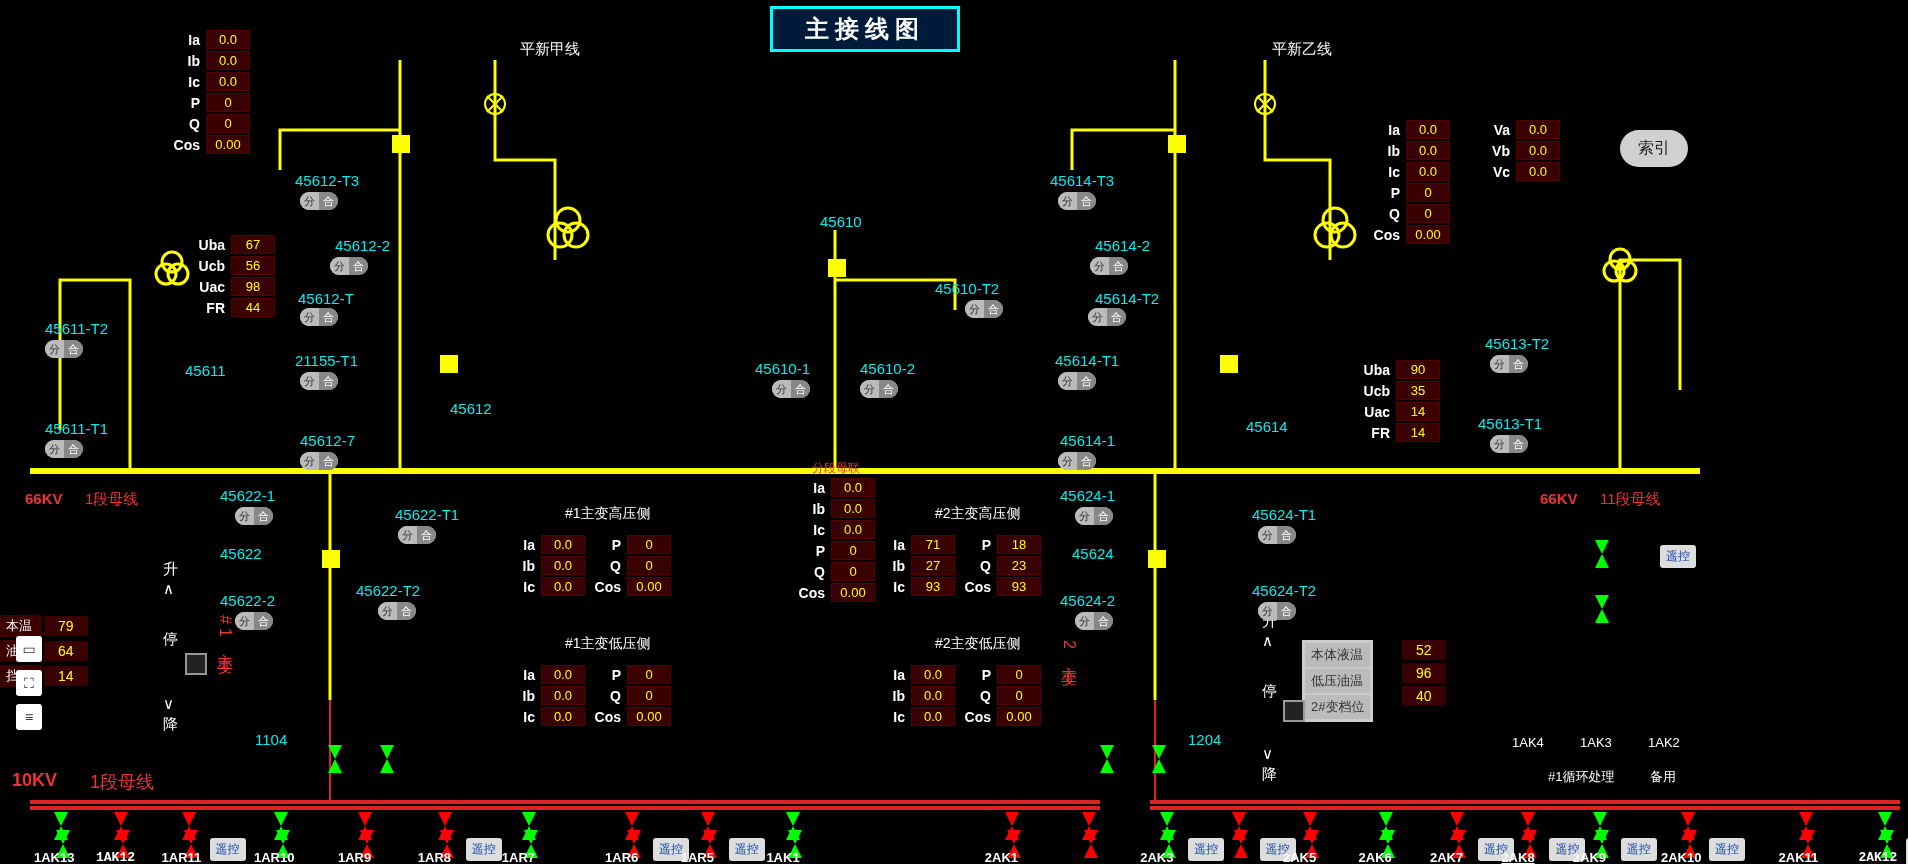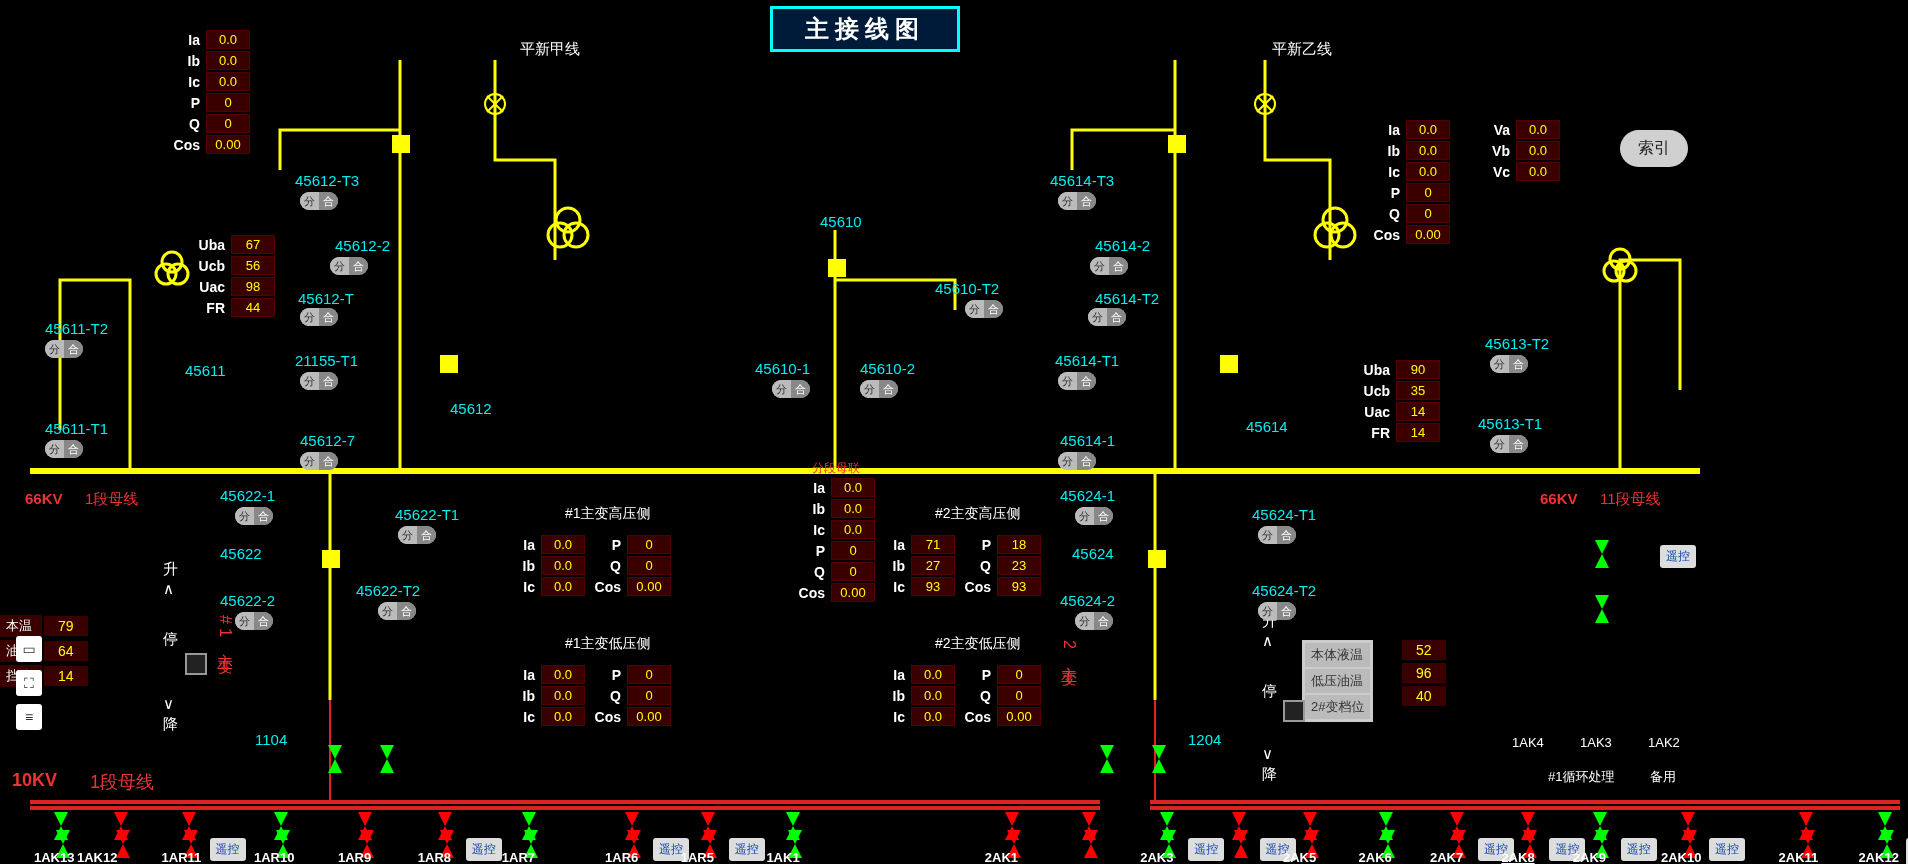--- a/index.html
+++ b/index.html
@@ -603,33 +603,33 @@
 <div class="yao" style="top: 838px; left: 1549.4px;">遥控</div>
 <div class="dbl-arrow green" style="top: 812px; left: 1592.8px;"></div>
 <div class="yao" style="top: 838px; left: 1620.8px;">遥控</div>
 <div class="dbl-arrow red" style="top: 812px; left: 1681px;"></div>
 <div class="yao" style="top: 838px; left: 1709px;">遥控</div>
 <div class="dbl-arrow red" style="top: 812px; left: 1798.6px;"></div>
 <div class="dbl-arrow green" style="top: 812px; left: 1878.4px;"></div>
 <div class="yao" style="top: 838px; left: 1906.4px;">遥控</div>
 <div style="position: absolute; left: 0px; top: 0px; width: 1908px; height: 864px;"></div>
 <div class="feeder-lbl" style="left: 33.92px; top: 850px; font-size: 13px;">1AK13</div>
-<div class="feeder-lbl" style="left: 77px; top: 850px; font-size: 13px;">1AK12</div>
+<div class="feeder-lbl" style="left: 96px; top: 850px; font-size: 13px; font-family: Liberation Mono, monospace;">1AK12</div>
 <div class="feeder-lbl" style="left: 161.6px; top: 850px; font-size: 13px;">1AR11</div>
 <div class="feeder-lbl" style="left: 254px; top: 850px; font-size: 13px;">1AR10</div>
 <div class="feeder-lbl" style="left: 338px; top: 850px; font-size: 13px;">1AR9</div>
 <div class="feeder-lbl" style="left: 417.8px; top: 850px; font-size: 13px;">1AR8</div>
 <div class="feeder-lbl" style="left: 501.8px; top: 850px; font-size: 13px;">1AR7</div>
 <div class="feeder-lbl" style="left: 605.12px; top: 850px; font-size: 13px;">1AR6</div>
 <div class="feeder-lbl" style="left: 680.72px; top: 850px; font-size: 13px;">1AR5</div>
 <div class="feeder-lbl" style="left: 766.4px; top: 850px; font-size: 13px;">1AK1</div>
 <div class="feeder-lbl" style="left: 984.8px; top: 850px; font-size: 13px;">2AK1</div>
 <div class="feeder-lbl" style="left: 1062.08px; top: 866px; font-size: 18px;">2AK2</div>
 <div class="feeder-lbl" style="left: 1140.2px; top: 850px; font-size: 13px;">2AK3</div>
 <div class="feeder-lbl" style="left: 1211.6px; top: 850px; font-size: 13px; margin-top: 44px;">2AK4</div>
 <div class="feeder-lbl" style="left: 1283px; top: 850px; font-size: 13px;">2AK5</div>
 <div class="feeder-lbl" style="left: 1358.6px; top: 850px; font-size: 13px;">2AK6</div>
 <div class="feeder-lbl" style="left: 1430px; top: 850px; font-size: 13px;">2AK7</div>
 <div class="feeder-lbl" style="left: 1501.4px; top: 850px; font-size: 13px; text-decoration: underline;">2AK8</div>
 <div class="feeder-lbl" style="left: 1572.8px; top: 850px; font-size: 13px;">2AK9</div>
 <div class="feeder-lbl" style="left: 1661px; top: 850px; font-size: 13px;">2AK10</div>
 <div class="feeder-lbl" style="left: 1778.6px; top: 850px; font-size: 13px;">2AK11</div>
-<div class="feeder-lbl" style="left: 1858.4px; top: 850px; font-size: 13px;">2AK12</div>
+<div class="feeder-lbl" style="left: 1858.4px; top: 850px; font-size: 13px; font-family: Liberation Mono, monospace;">2AK12</div>
 
 </body></html>

